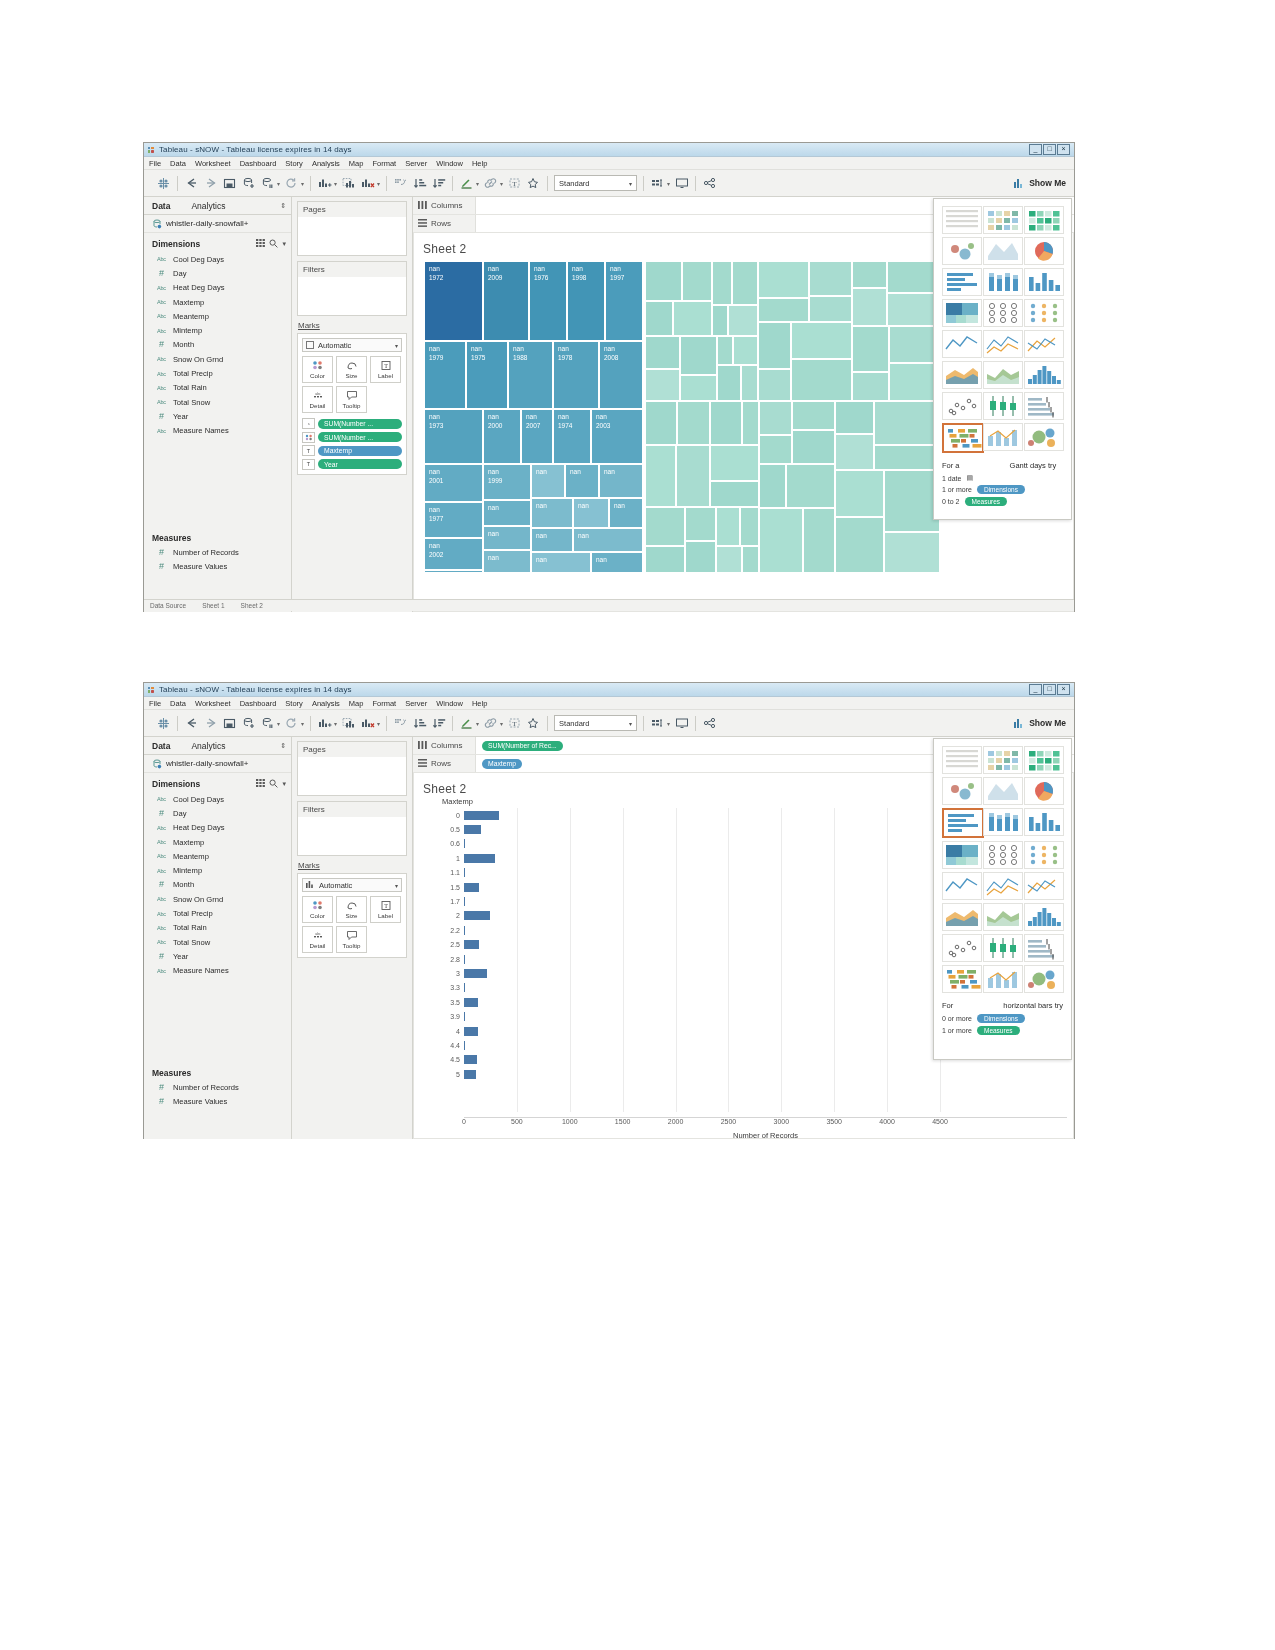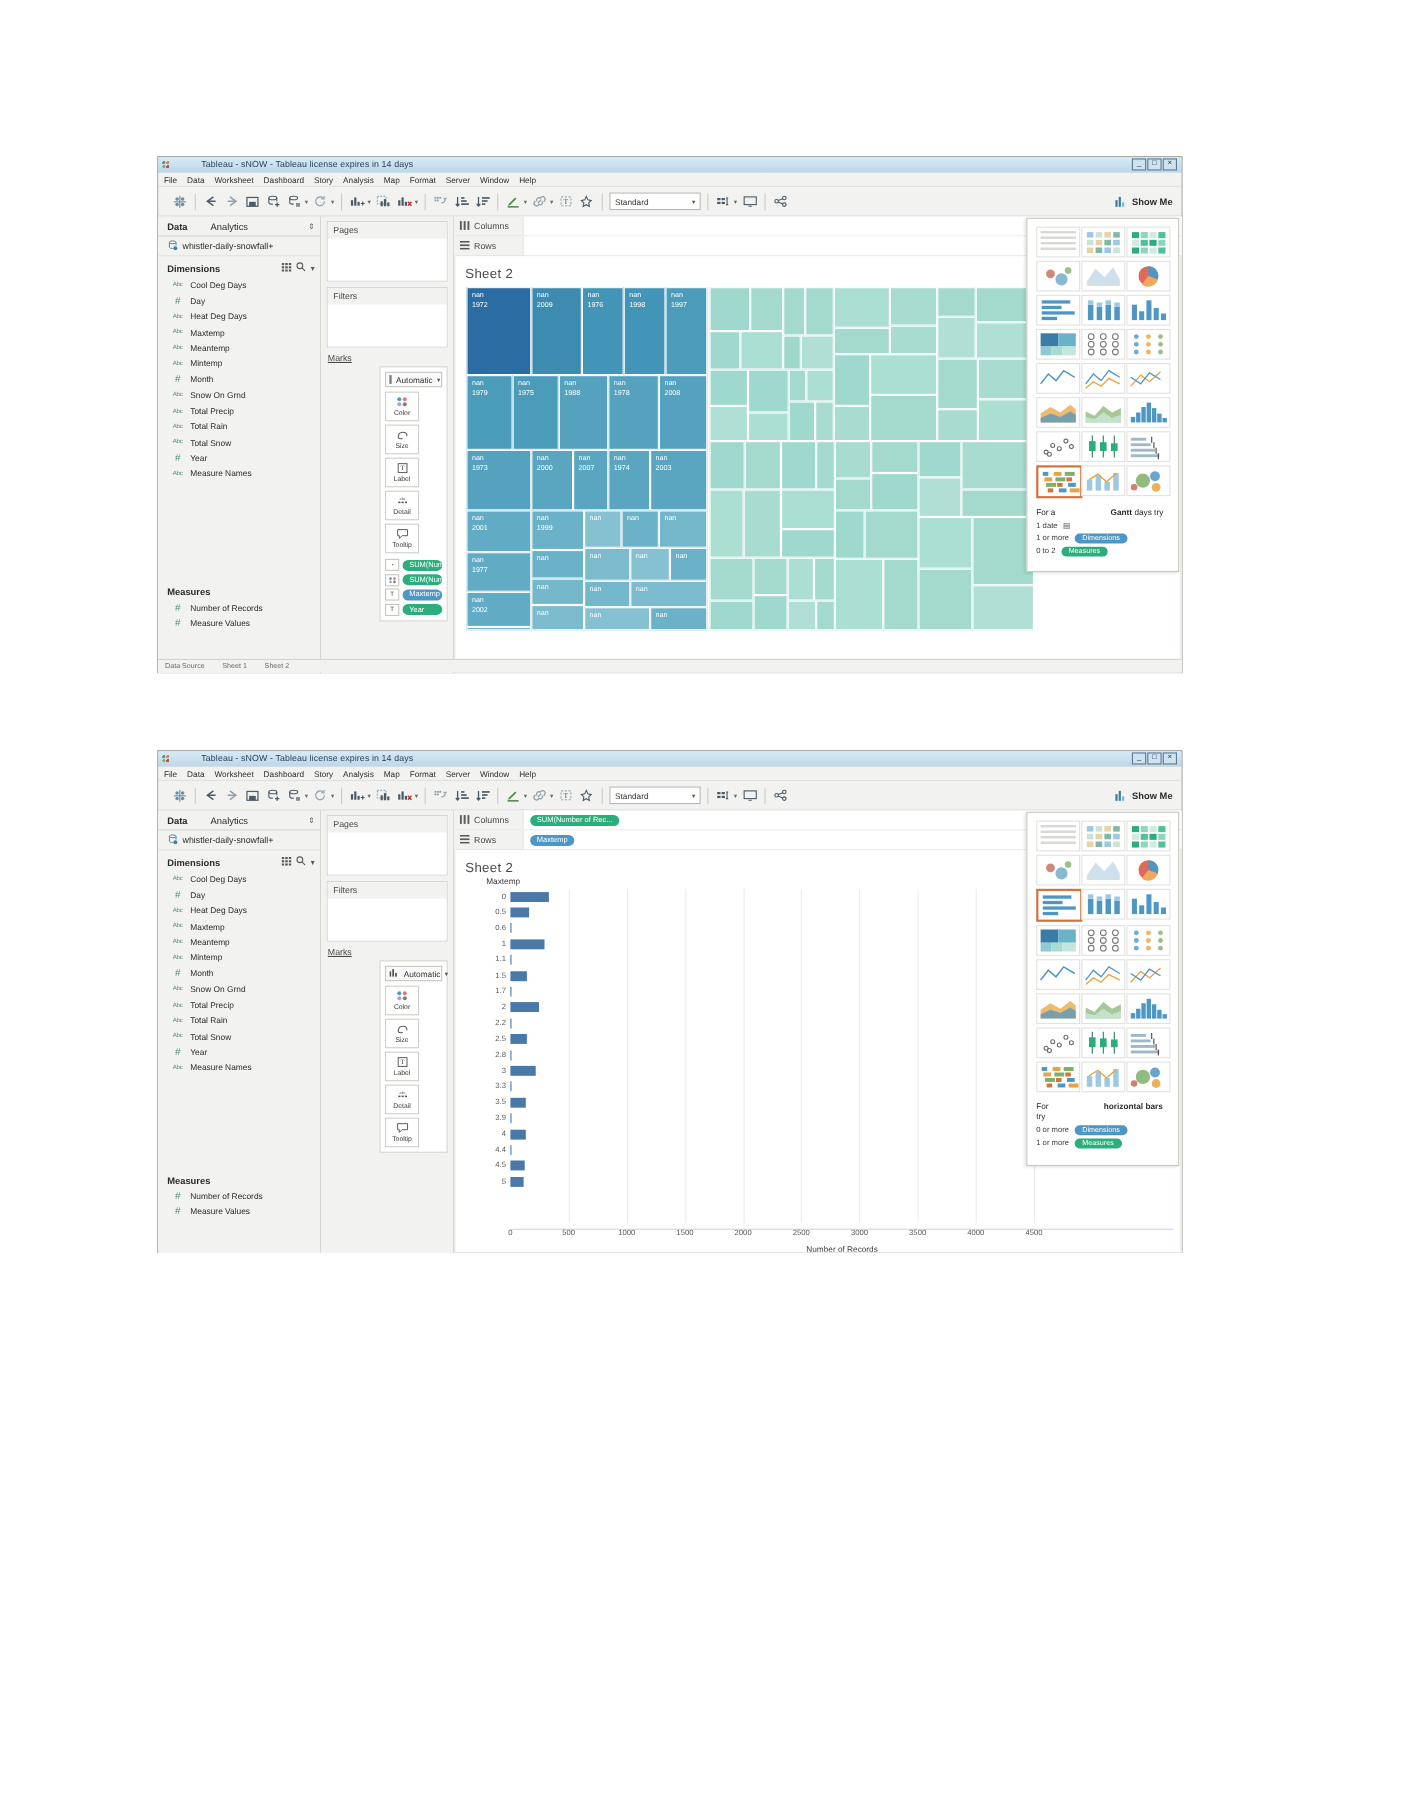--- a/index.html
+++ b/index.html
@@ -4,21 +4,21 @@
 <style>
   html,body{margin:0;padding:0;background:#fff;}
   body{width:1275px;height:1650px;font-family:"Liberation Sans",sans-serif;position:relative;overflow:hidden;}
 
   .win{position:absolute;width:930px;background:#f2f2f0;border:1px solid #9a9a94;box-shadow:0 0 0 0 #000;}
   .win1{left:143px;top:142px;height:468px;}
   .win2{left:143px;top:682px;height:455px;}
 
   
   .titlebar{height:13px;background:linear-gradient(180deg,#d9eaf5 0%,#bcd8ea 100%);
-    border-bottom:1px solid #b4c8d6;display:flex;align-items:center;padding:0 2px;gap:24px;}
+    border-bottom:1px solid #b4c8d6;display:flex;align-items:center;padding:0 2px;}
   .tb-icon{width:9px;height:9px;margin-right:4px;flex:0 0 auto;position:relative;}
   .tb-icon:before{content:"";position:absolute;left:1px;top:1px;width:7px;height:7px;
     background:
       radial-gradient(circle at 2px 2px,#5b8fb5 1.4px,transparent 1.5px),
       radial-gradient(circle at 5.5px 2px,#e08a3c 1.4px,transparent 1.5px),
       radial-gradient(circle at 2px 5.5px,#7fb069 1.4px,transparent 1.5px),
       radial-gradient(circle at 5.5px 5.5px,#c0504d 1.4px,transparent 1.5px);}
   .tb-title{font-size:8px;color:#1f3b52;white-space:nowrap;letter-spacing:.1px;}
   .tb-btns{margin-left:auto;display:flex;gap:1px;padding-right:2px;}
   .tb-btn{width:11px;height:9px;border:1px solid #5b7b92;background:#cfe2ef;
@@ -74,21 +74,21 @@
 
   
   .mpane{width:110px;background:#f2f2f0;border-right:1px solid #d3d3cd;padding:4px 5px 0 5px;}
   .card{background:#fff;border:1px solid #d3d3cd;margin-bottom:5px;}
   .card .chdr{font-size:8px;color:#4a4a4a;padding:3px 0 3px 5px;background:#f2f2f0;}
   .card .cbody{background:#fff;}
   .pages-card .cbody{height:38px;}
   .filters-card .cbody{height:38px;}
   .marks-card{background:#f2f2f0;border:none;margin-top:2px;}
   .marks-lbl{font-size:8px;color:#4a4a4a;padding:0 0 3px 1px;text-decoration:underline;}
-  .marks-box{background:#fff;border:1px solid #d3d3cd;padding:4px;margin-left:48px;}
+  .marks-box{background:#fff;border:1px solid #d3d3cd;padding:4px;}
   .mark-type{display:flex;align-items:center;gap:4px;border:1px solid #c8c8c2;
     height:12px;padding:0 3px;font-size:7.5px;color:#333;background:#fafafa;}
   .mark-type .sq{width:6px;height:6px;border:1px solid #777;}
   .mark-type .cc{margin-left:auto;font-size:6px;color:#555;}
   .mbtns{display:flex;gap:3px;margin-top:4px;flex-wrap:wrap;}
   .mbtn{width:29px;height:25px;border:1px solid #cfcfc9;background:#fff;
     display:flex;flex-direction:column;align-items:center;justify-content:center;gap:1px;}
   .mbtn .ic{height:11px;display:flex;align-items:center;justify-content:center;}
   .mbtn .lb{font-size:6.2px;color:#3a3a3a;}
   .pills{margin-top:5px;display:flex;flex-direction:column;gap:2.5px;}
@@ -120,21 +120,21 @@
 
   
   .smpanel{position:absolute;background:#fff;border:1px solid #c9c9c3;
     box-shadow:-1px 1px 3px rgba(0,0,0,.14);}
   .smgrid{display:grid;grid-template-columns:repeat(3,38px);gap:3px;padding:7px 8px 4px 8px;}
   .smcell{width:38px;height:26px;border:1px solid #e2e2de;background:#fff;
     position:relative;overflow:hidden;}
   .smcell.sel{border:2px solid #d2733a;}
   .smtext{padding:4px 8px 8px 8px;}
   .smtext .l1{font-size:7.5px;color:#2b2b2b;margin-bottom:4px;}
-  .smtext .l1 b{font-weight:bold;padding-left:48px;}
+  .smtext .l1 b{font-weight:normal;padding-left:48px;}
   .smrow{display:flex;align-items:center;gap:5px;margin-bottom:3px;}
   .smrow .t{font-size:7px;color:#3a3a3a;white-space:nowrap;}
   .smpill{background:#4e97c4;color:#fff;border-radius:6px;padding:1px 7px;font-size:6.5px;}
   .smpill.g{background:#2cae7c;}
   .smcal{font-size:7px;color:#555;}
 
   
   .bc{position:absolute;left:8px;top:24px;right:6px;bottom:4px;}
   .bc-ylabel{position:absolute;left:20px;top:0;font-size:7.5px;color:#3a3a3a;}
   .bc-rows{position:absolute;left:0;top:11px;}

